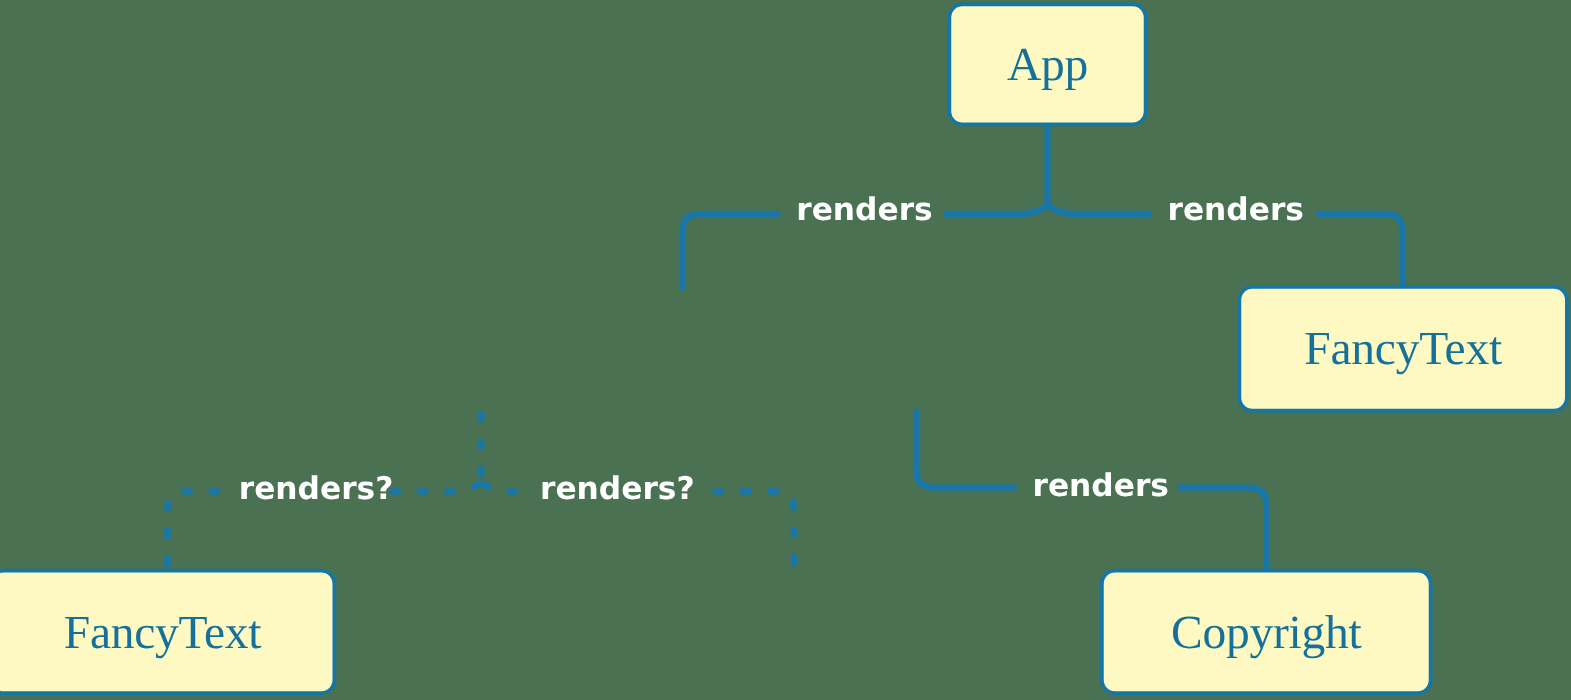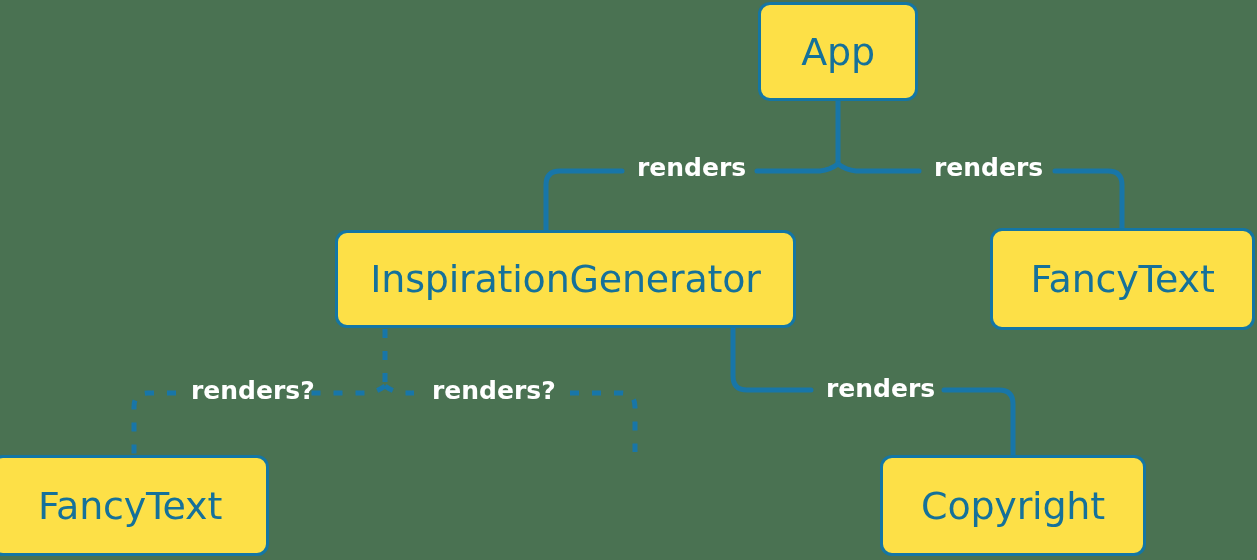--- a/index.html
+++ b/index.html
@@ -22,27 +22,28 @@
   #edge-layer {
     position: absolute;
     left: 0;
     top: 0;
     width: 1257px;
     height: 560px;
   }
   .node {
     position: absolute;
     box-sizing: border-box;
-    background: #fde047;
+    background: #fef9c3;
     border: 3px solid #1476a4;
     border-radius: 12px;
     display: flex;
     align-items: center;
     justify-content: center;
     z-index: 3;
+    font-family: Liberation Serif, serif;
   }
   .node-label {
     color: #15719a;
     font-size: 38px;
     font-weight: 400;
     letter-spacing: -0.2px;
     white-space: nowrap;
     line-height: 1;
   }
   .edge-label {
@@ -103,23 +104,20 @@
   <div class="edge-label" id="label-app-inspgen">renders</div>
   <div class="edge-label" id="label-app-fancy">renders</div>
   <div class="edge-label" id="label-inspgen-fancy">renders?</div>
   <div class="edge-label" id="label-inspgen-color">renders?</div>
   <div class="edge-label" id="label-inspgen-copy">renders</div>
 
   <div class="node" id="node-app">
     <span class="node-label">App</span>
   </div>
 
-  <div class="node" id="node-inspgen">
-    <span class="node-label">InspirationGenerator</span>
-  </div>
 
   <div class="node" id="node-fancy-right">
     <span class="node-label">FancyText</span>
   </div>
 
   <div class="node" id="node-fancy-left">
     <span class="node-label">FancyText</span>
   </div>
 
 

